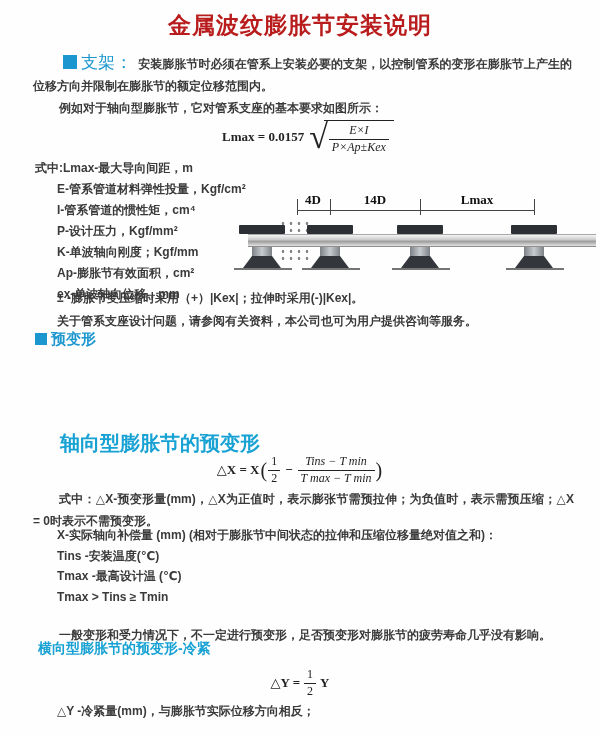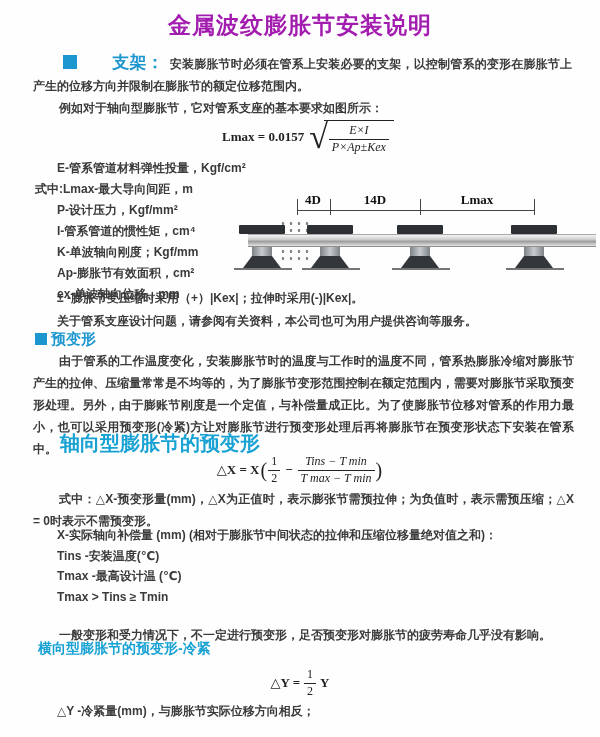--- a/index.html
+++ b/index.html
@@ -5,37 +5,37 @@
   * { margin:0; padding:0; box-sizing:border-box; }
   html,body { width:600px; height:737px; }
   body {
     font-family:"Liberation Sans","DejaVu Sans",sans-serif;
     background:#ffffff; color:#3a3a3a; position:relative; overflow:hidden;
   }
   .page { position:absolute; inset:0; background:#fefefe; }
 
   .title {
     position:absolute; top:10px; left:0; right:0; text-align:center;
-    font-size:23px; font-weight:bold; color:#a21caf; letter-spacing:1px;
+    font-size:23px; font-weight:bold; color:#b91c1c; letter-spacing:1px;
   }
 
   .para {
     position:absolute; font-size:12px; font-weight:bold; line-height:22px;
     text-align:justify; color:#3a3a3a;
   }
   .p1 { top:52px; left:33px; right:28px; text-indent:30px; }
   .p2 { top:97px; left:33px; right:28px; text-indent:26px; }
   .p3 { top:350px; left:33px; right:26px; text-indent:26px; }
   .p4 { top:489px; left:33px; right:26px; text-indent:26px; line-height:21.5px; }
   .p5 { top:624px; left:33px; right:26px; text-indent:26px; }
 
   .bullet { display:inline-block; background:#1b96cf; vertical-align:-1px; margin-right:4px; }
   .bullet.lg { width:14px; height:14px; }
   .bullet.md { width:12px; height:12px; }
-  .sec-head { color:#1b96cf; font-size:17px; font-weight:bold; margin-right:6px;margin-left:31px; }
+  .sec-head { color:#1b96cf; font-size:17px; font-weight:normal; margin-right:6px; }
   .sec2 { position:absolute; top:330px; left:35px; }
   .sec2-head { color:#1b96cf; font-size:15px; font-weight:bold; }
 
   .subhead { position:absolute; font-weight:bold; color:#18a2d4; }
   .sh1 { top:430px; left:60px; font-size:20px; }
   .sh2 { top:640px; left:38px; font-size:14px; }
 
   .formula { font-family:"Liberation Serif","DejaVu Serif",serif; color:#222; }
   .f1 { position:absolute; top:120px; left:222px; display:flex; align-items:center; font-size:13px; }
   .f-lhs { font-weight:bold; margin-right:5px; }
@@ -102,24 +102,24 @@
   <div class="formula f1">
     <span class="f-lhs">Lmax = 0.0157</span>
     <span class="radical">√</span>
       <span class="radicand"><span class="frac it">
           <span class="num">E×I</span>
           <span class="den">P×Ap±Kex</span>
         </span></span>
   </div>
 
   <div class="defs">
+    <div class="def">式中:Lmax-最大导向间距，m</div>
     <div class="def d2">E-管系管道材料弹性投量，Kgf/cm²</div>
-    <div class="def">式中:Lmax-最大导向间距，m</div>
+    <div class="def d2">I-管系管道的惯性矩，cm⁴</div>
     <div class="def d2">P-设计压力，Kgf/mm²</div>
-    <div class="def d2">I-管系管道的惯性矩，cm⁴</div>
     <div class="def d2">K-单波轴向刚度；Kgf/mm</div>
     <div class="def d2">Ap-膨胀节有效面积，cm²</div>
     <div class="def d2">ex-单波轴向位移，mm</div>
   </div>
 
   <div class="def pm">± -膨胀节受压缩时采用（+）|Kex|；拉伸时采用(-)|Kex|。</div>
   <div class="def svc">关于管系支座设计问题，请参阅有关资料，本公司也可为用户提供咨询等服务。</div>
 
   <div class="diagram">
     <div class="dim-label" style="left:65px">4D</div>
@@ -155,21 +155,20 @@
       <div class="neck"></div>
       <div class="sbase"></div>
       <div class="splate"></div>
     </div>
   </div>
 
   <div class="sec2">
     <span class="bullet md"></span><span class="sec2-head">预变形</span>
   </div>
 
-  <div class="para p3">由于管系的工作温度变化，安装膨胀节时的温度与工作时的温度不同，管系热膨胀冷缩对膨胀节产生的拉伸、压缩量常常是不均等的，为了膨胀节变形范围控制在额定范围内，需要对膨胀节采取预变形处理。另外，由于膨账节刚度是一个定值，与补偿量成正比。为了使膨胀节位移对管系的作用力最小，也可以采用预变形(冷紧)方让对膨胀节进行预变形处理后再将膨胀节在预变形状态下安装在管系中。</div>
 
   <div class="subhead sh1">轴向型膨胀节的预变形</div>
 
   <div class="formula f2">
     <span class="bold-serif">△X = X</span>
     <span class="paren">(</span>
     <span class="frac">
         <span class="num">1</span>
         <span class="den">2</span>
       </span>

